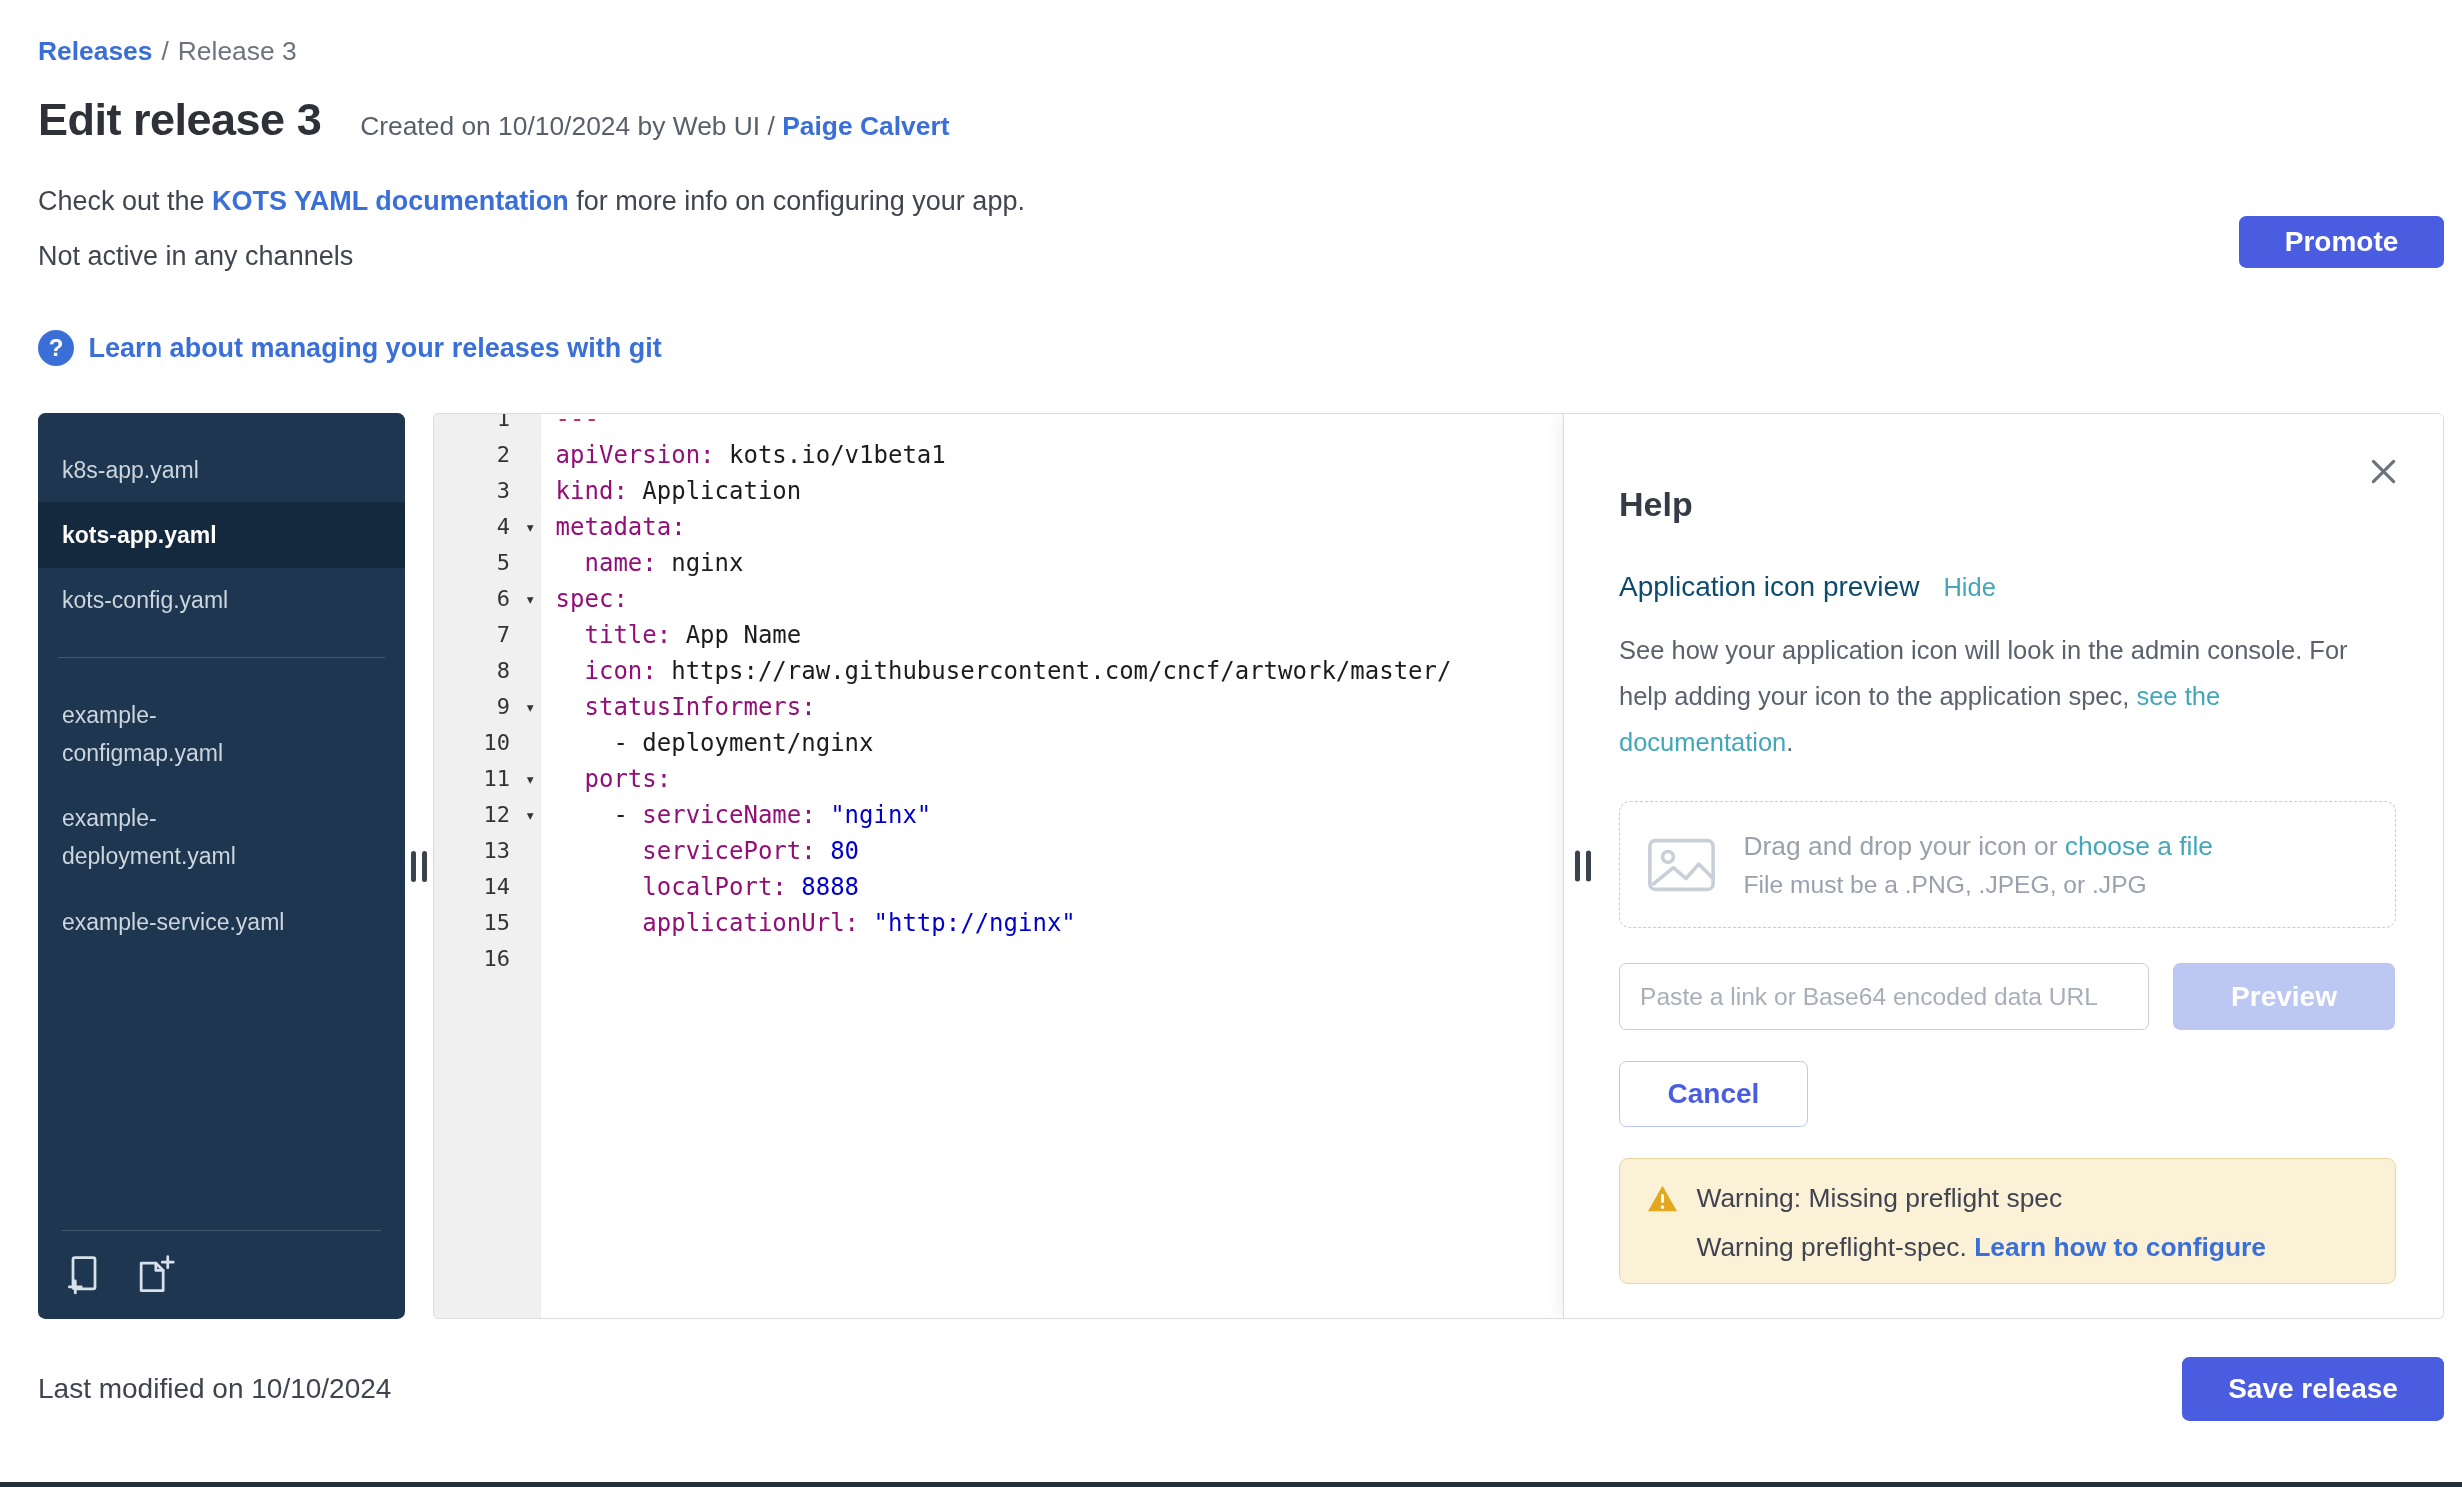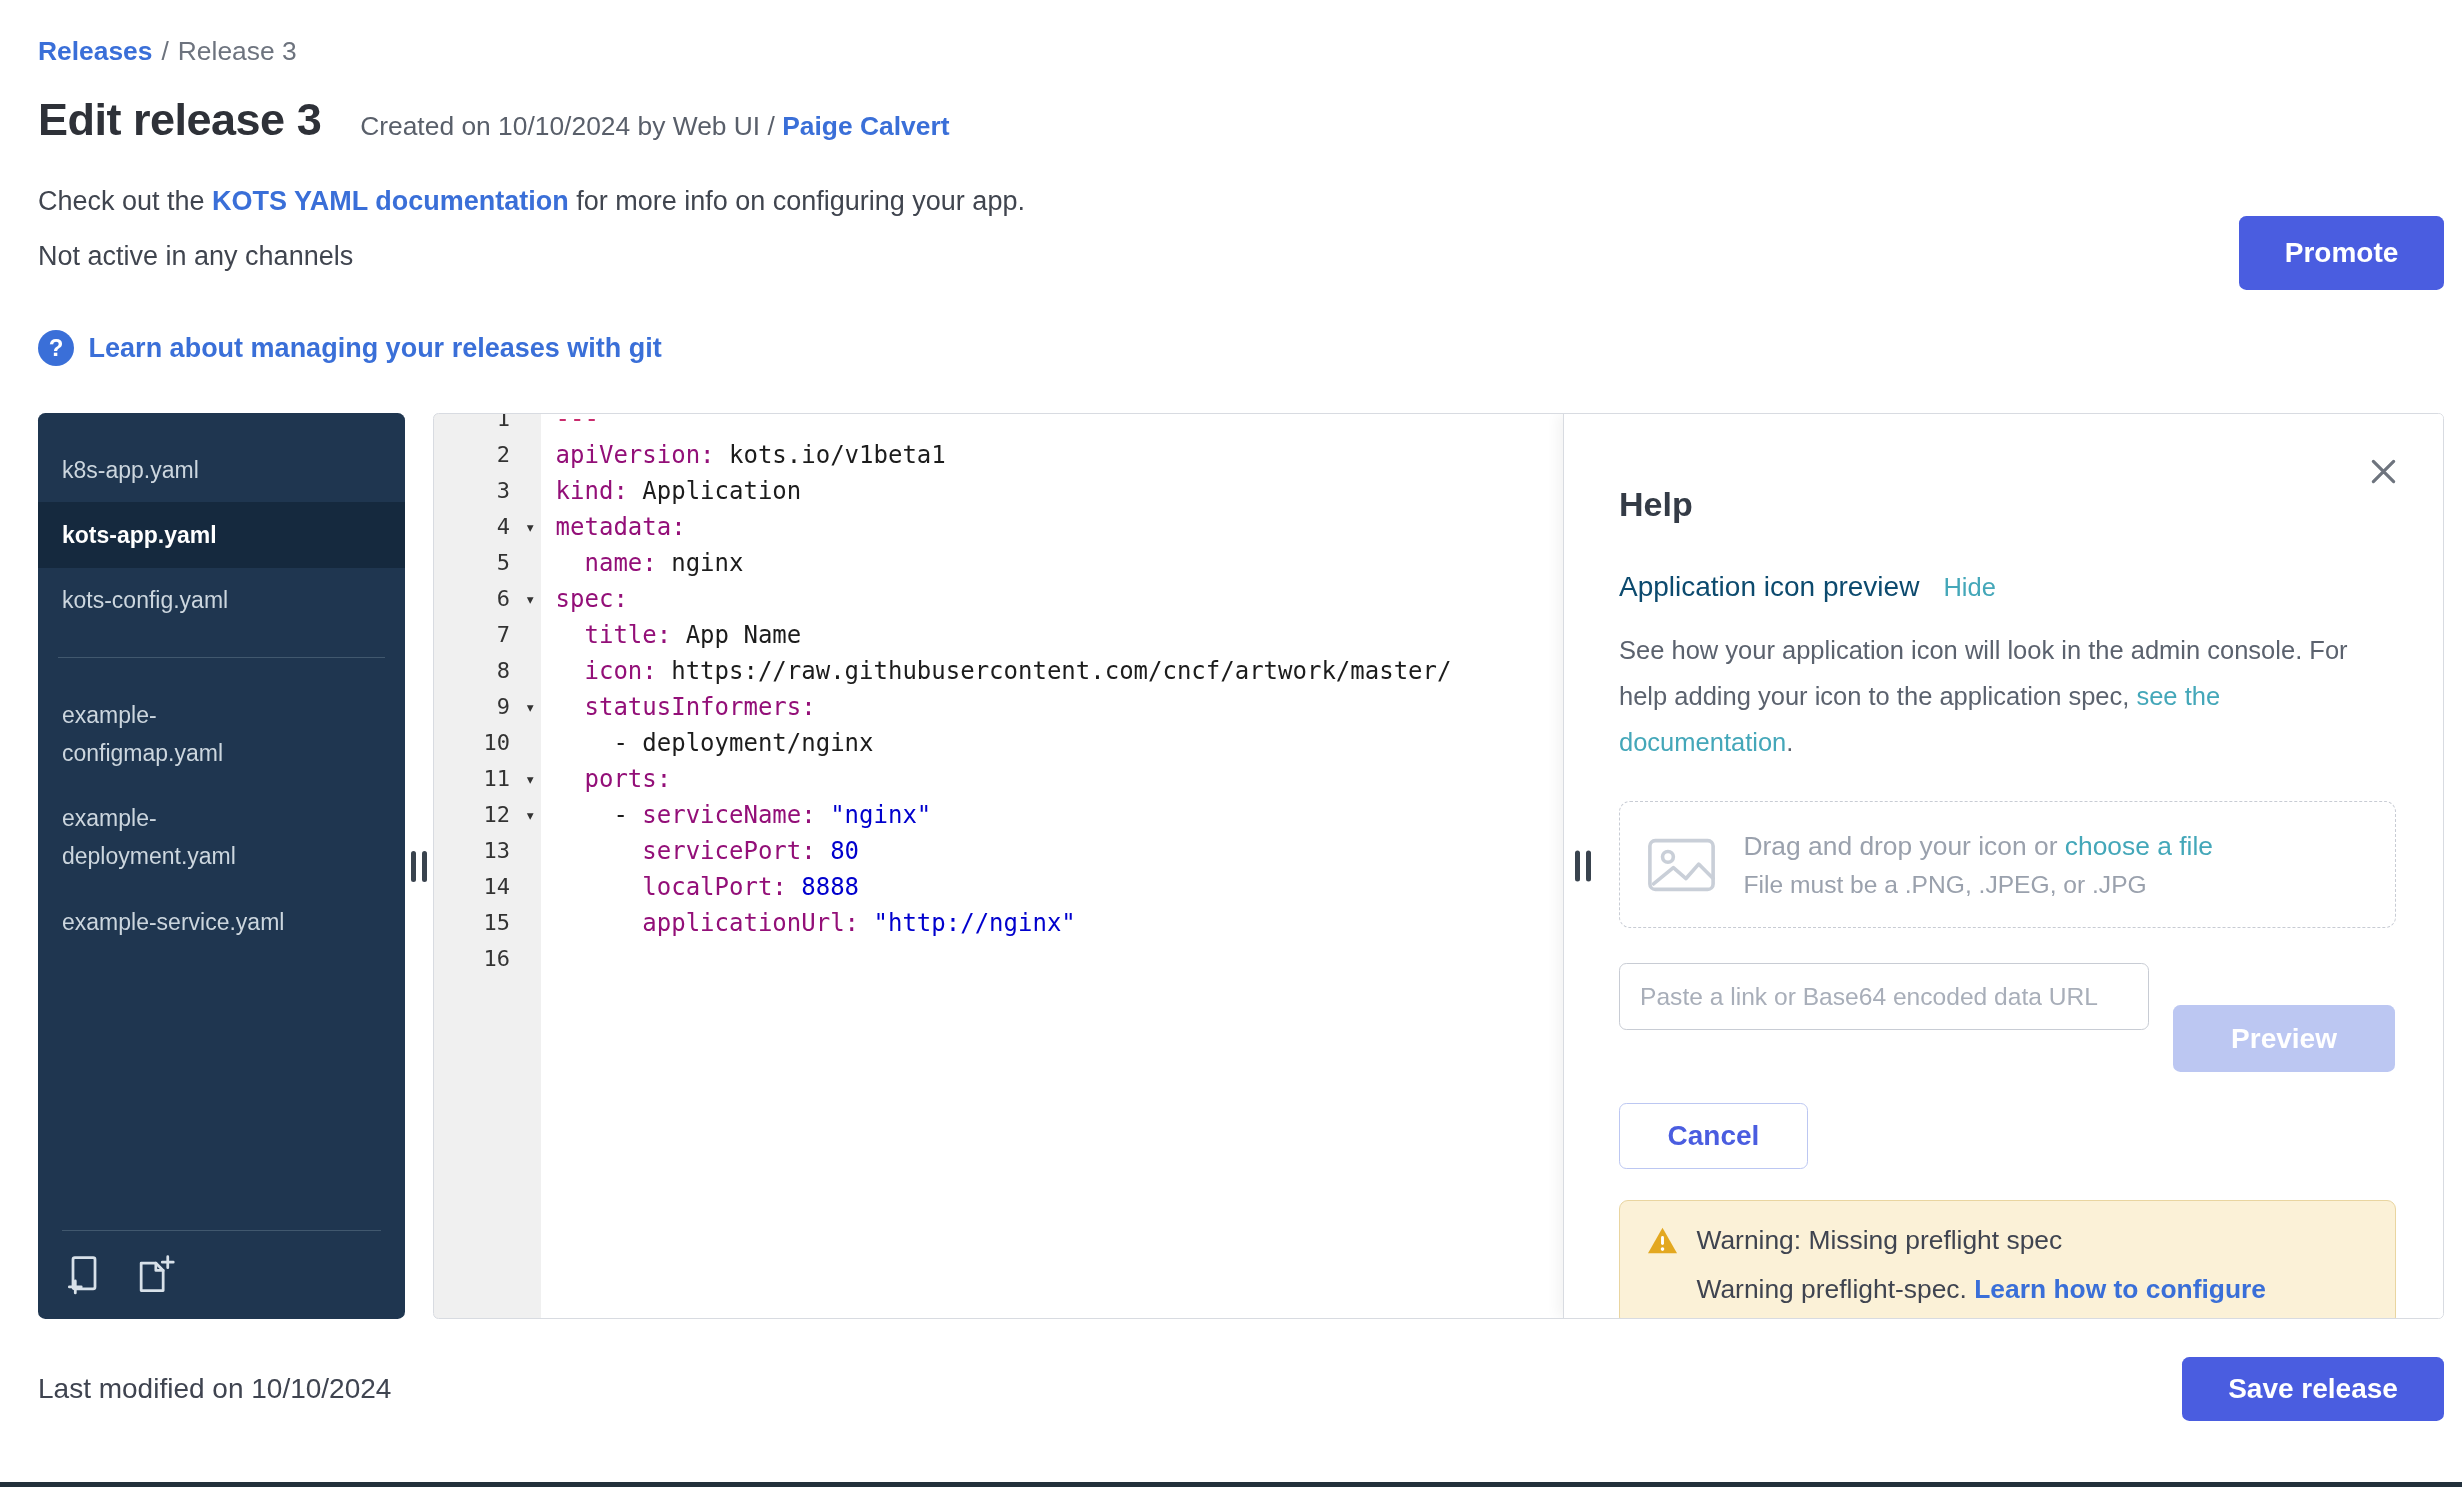--- a/index.html
+++ b/index.html
@@ -27,21 +27,21 @@
   .docs-line a { color:#3A6FD8; font-weight:600; text-decoration:none; }
   .channel-status { margin-top:24px; font-size:27px; color:#40454f; }
 
   .git-row { margin-top:58px; display:flex; align-items:center; gap:14.6px; cursor:pointer; }
   .q-icon { width:36px; height:36px; border-radius:50%; background:#3A6FD8; color:#fff;
             font-size:24px; font-weight:700; display:flex; align-items:center; justify-content:center; flex:none; }
   .git-row .lbl { font-size:27px; color:#3A6FD8; font-weight:600; }
 
   .promote-btn {
     position:absolute; top:216px; right:18px;
-    min-width:205px; height:74px; padding:0 40px;
+    min-width:205px; height:52px; padding:0 40px;
     background:#4A5DE0; color:#fff; border:none; border-radius:7.3px;
     font-family:"Liberation Sans", sans-serif; font-size:28px; font-weight:700; cursor:pointer;
   }
 
   
   .panels { margin-top:47px; display:flex; height:906px; align-items:stretch; }
 
   .sidebar {
     width:367px; flex:none; background:#1F3650; border-radius:7.3px;
     color:#CCD6DE; display:flex; flex-direction:column; padding:24px 0 22px;gap:12px;
@@ -94,21 +94,21 @@
   .dropzone { margin-top:36px; border:1.8px dashed #C8CCD4; border-radius:11px; height:127px;
               display:flex; align-items:center; padding:0 25.5px; gap:27px; cursor:pointer; }
   .dz-text .l1 { font-size:26.4px; color:#9AA1AD; }
   .dz-text .l2 { font-size:24.6px; color:#9AA1AD; margin-top:9px; }
 
   .url-row { margin-top:35px; display:flex; gap:24px; }
   .url-input { width:530px; height:67px; border:0.9px solid #C8CCD4; border-radius:7.3px;
                padding:0 20px; font-family:"Liberation Sans", sans-serif; font-size:24.6px; color:#3F4450; }
   .url-input::placeholder { color:#A8AEB9; }
   .preview-btn { width:222px; height:67px; background:#BCC7F2; color:#fff; border:none; border-radius:7.3px;
-                 font-family:"Liberation Sans", sans-serif; font-size:28px; font-weight:700; cursor:default;margin-top:42px; }
+                 font-family:"Liberation Sans", sans-serif; font-size:28px; font-weight:700; cursor:default; }
   .cancel-btn { margin-top:31px; min-width:189px; height:66px; padding:0 33px; background:#fff;
                 border:0.9px solid #BCC7F2; border-radius:7.3px; color:#4A5DE0;
                 font-family:"Liberation Sans", sans-serif; font-size:28px; font-weight:700; cursor:pointer; }
 
   .warning-box { margin-top:31px; background:#FBF1D7; border:0.9px solid #E9D5A0; border-radius:9px;
                  padding:24px 25.5px 20px; }
   .warn-row1 { display:flex; align-items:center; gap:18px; font-size:26.4px; color:#3F4450; }
   .warn-row2 { margin-top:18px; margin-left:51px; font-size:26.4px; color:#3F4450; }
   .warn-row2 a { color:#3A6FD8; font-weight:600; text-decoration:none; cursor:pointer; }
 

